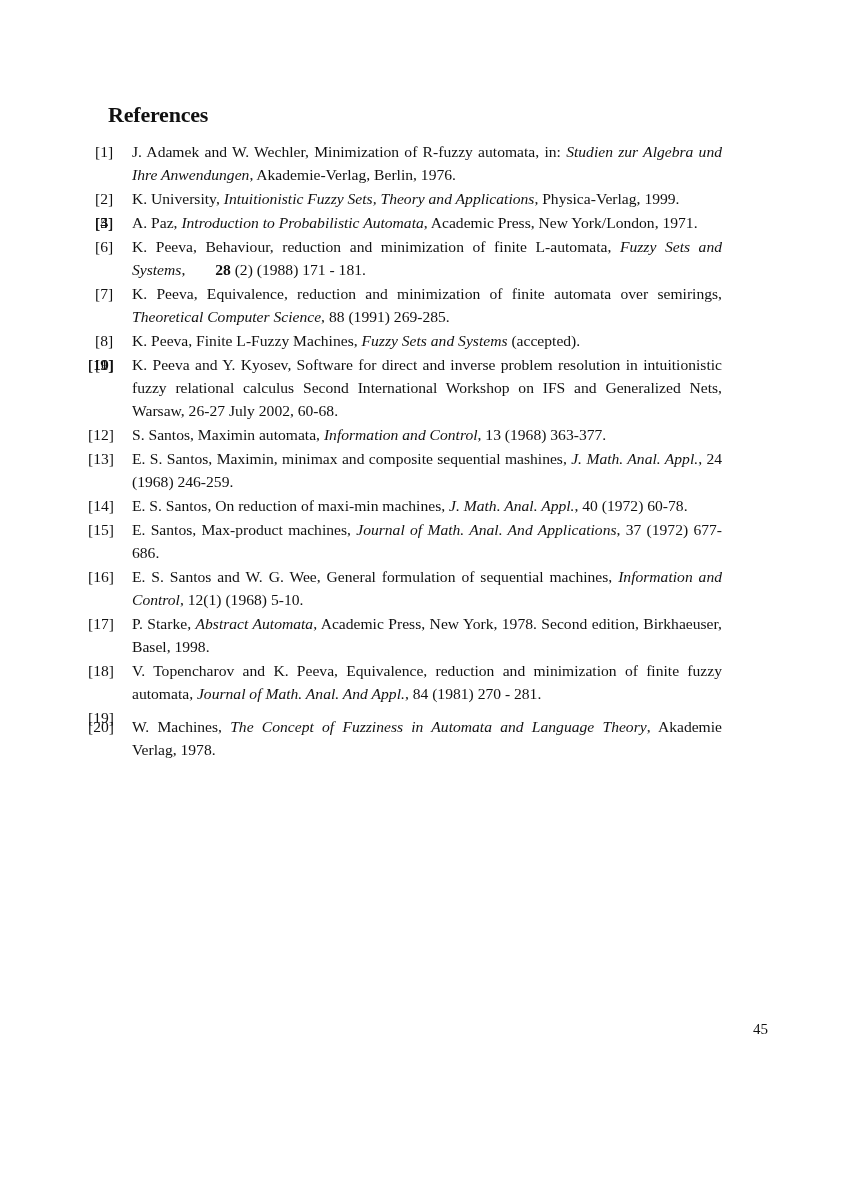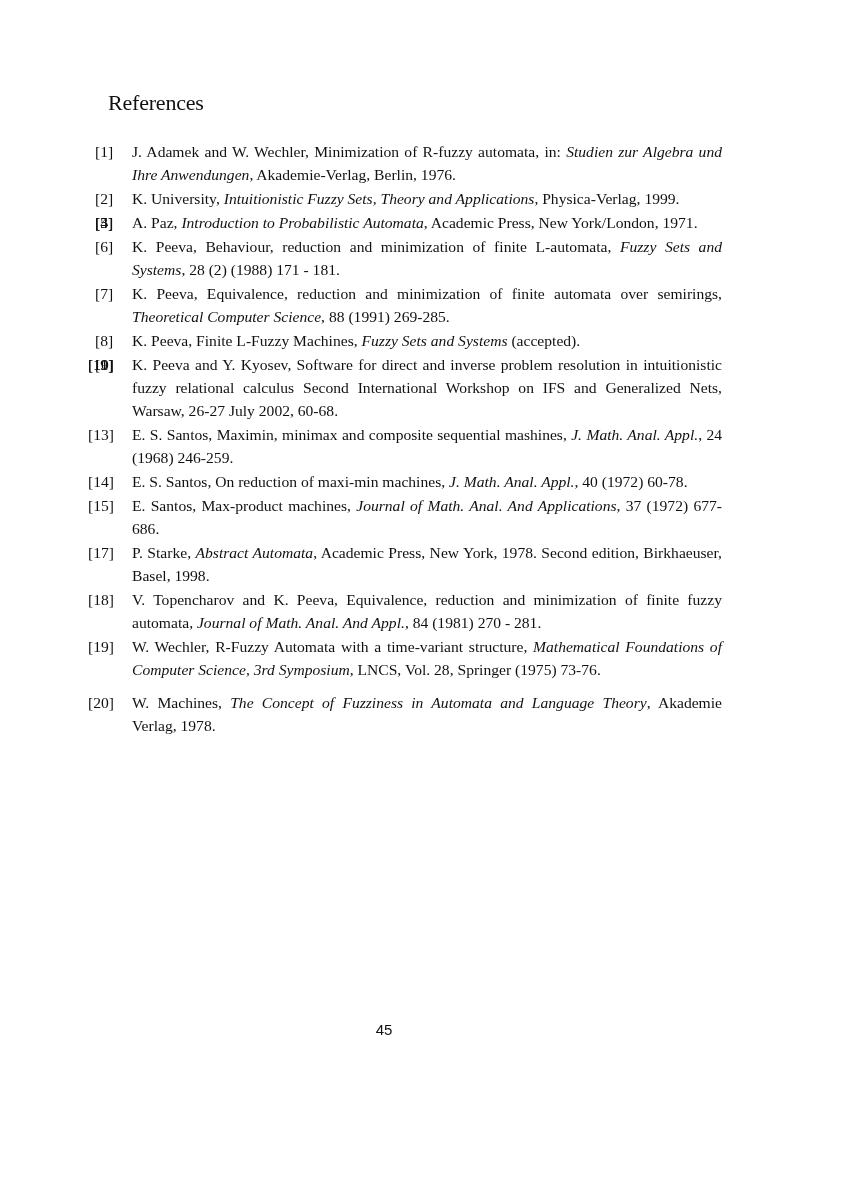--- a/index.html
+++ b/index.html
@@ -1,50 +1,52 @@
 <!DOCTYPE html>
 <html><head>
 <meta charset="utf-8">
 <style>
   html, body { margin: 0; padding: 0; background: #ffffff; }
   body { width: 846px; height: 1197px; position: relative; overflow: hidden;
          font-family: "Liberation Serif", serif; color: #111; }
   .page { position: absolute; left: 0; top: 0; width: 846px; height: 1197px; background: #fff; }
-  .heading { position: absolute; left: 108px; top: 90px; font-size: 22px; font-weight: normal;
+  .heading { position: absolute; left: 108px; top: 102px; font-size: 22px; font-weight: bold;
              margin: 0; letter-spacing: -0.2px; }
   .refs { position: absolute; left: 95px; top: 140px; width: 627px; margin: 0; padding: 0; list-style: none; }
   .ref { position: relative; padding-left: 37px; font-size: 15.6px; line-height: 23px;
          text-align: justify; margin-bottom: 1px; }
   .ref.spaced { margin-top: 10px; font-family: Liberation Serif, serif; }
   .ref .num { position: absolute; left: 0; top: 0; }
   .ref .num.wide { left: -7px; }
   .ref i { font-style: italic; }
-  .ref b { font-weight: normal; }
-  .pagenum { position: absolute; left: 0; width: 768px; top: 1021px; text-align: center;
-             font-size: 15px; font-family: Liberation Sans, sans-serif; }
+  .ref b { font-weight: bold; margin-left: 26px; }
+  .pagenum { position: absolute; left: 0; width: 768px; top: 1021px; text-align: right;
+             font-size: 15px; font-family: Liberation Serif, serif; }
 </style>
 </head>
 <body>
 
 <div class="page">
   <h2 class="heading">References</h2>
   <ul class="refs" id="ref-list">
       <li class="ref"><span class="num">[1]</span><span><span>J. Adamek and W. Wechler, Minimization of R-fuzzy automata, in: </span><i>Studien zur Algebra und Ihre Anwendungen</i><span>, Akademie-Verlag, Berlin, 1976.</span></span></li>
       <li class="ref"><span class="num">[2]</span><span><span>K. University, </span><i>Intuitionistic Fuzzy Sets, Theory and Applications</i><span>, Physica-Verlag, 1999.</span></span></li>
       <li class="ref"><span class="num">[3]</span></li>
       <li class="ref"><span class="num">[4]</span></li>
       <li class="ref"><span class="num">[5]</span><span><span>A. Paz, </span><i>Introduction to Probabilistic Automata</i><span>, Academic Press, New York/London, 1971.</span></span></li>
       <li class="ref"><span class="num">[6]</span><span><span>K. Peeva, Behaviour, reduction and minimization of finite L-automata, </span><i>Fuzzy Sets and Systems</i><span>, </span><b>28</b><span> (2) (1988) 171 - 181.</span></span></li>
       <li class="ref"><span class="num">[7]</span><span><span>K. Peeva, Equivalence, reduction and minimization of finite automata over semirings, </span><i>Theoretical Computer Science</i><span>, 88 (1991) 269-285.</span></span></li>
       <li class="ref"><span class="num">[8]</span><span><span>K. Peeva, Finite L-Fuzzy Machines, </span><i>Fuzzy Sets and Systems</i><span> (accepted).</span></span></li>
       <li class="ref"><span class="num">[9]</span></li>
       <li class="ref"><span class="num wide">[10]</span></li>
       <li class="ref"><span class="num wide">[11]</span><span><span>K. Peeva and Y. Kyosev, Software for direct and inverse problem resolution in intuitionistic fuzzy relational calculus Second International Workshop on IFS and Generalized Nets, Warsaw, 26-27 July 2002, 60-68.</span></span></li>
+      <li class="ref"><span class="num wide">[12]</span><span><span>S. Santos, Maximin automata, </span><i>Information and Control</i><span>, 13 (1968) 363-377.</span></span></li>
       <li class="ref"><span class="num wide">[13]</span><span><span>E. S. Santos, Maximin, minimax and composite sequential mashines, </span><i>J. Math. Anal. Appl.</i><span>, 24 (1968) 246-259.</span></span></li>
       <li class="ref"><span class="num wide">[14]</span><span><span>E. S. Santos, On reduction of maxi-min machines, </span><i>J. Math. Anal. Appl.</i><span>, 40 (1972) 60-78.</span></span></li>
       <li class="ref"><span class="num wide">[15]</span><span><span>E. Santos, Max-product machines, </span><i>Journal of Math. Anal. And Applications</i><span>, 37 (1972) 677-686.</span></span></li>
+      <li class="ref"><span class="num wide">[16]</span><span><span>E. S. Santos and W. G. Wee, General formulation of sequential machines, </span><i>Information and Control</i><span>, 12(1) (1968) 5-10.</span></span></li>
       <li class="ref"><span class="num wide">[17]</span><span><span>P. Starke, </span><i>Abstract Automata</i><span>, Academic Press, New York, 1978. Second edition, Birkhaeuser, Basel, 1998.</span></span></li>
       <li class="ref"><span class="num wide">[18]</span><span><span>V. Topencharov and K. Peeva, Equivalence, reduction and minimization of finite fuzzy automata, </span><i>Journal of Math. Anal. And Appl.</i><span>, 84 (1981) 270 - 281.</span></span></li>
-      <li class="ref"><span class="num wide">[19]</span><span><span>W. Wechler, R-Fuzzy Automata with a time-variant structure, </span><i>Mathematical Foundations of Computer Science, 3rd Symposium</i><span>, LNCS, Vol. </span><b>28</b><span>, Springer (1975) 73-76.</span></span></li>
+      <li class="ref"><span class="num wide">[19]</span></li>
       <li class="ref spaced"><span class="num wide">[20]</span><span><span>W. Machines, </span><i>The Concept of Fuzziness in Automata and Language Theory</i><span>, Akademie Verlag, 1978.</span></span></li>
     </ul>
   <div class="pagenum">45</div>
 </div>
 
 </body></html>

